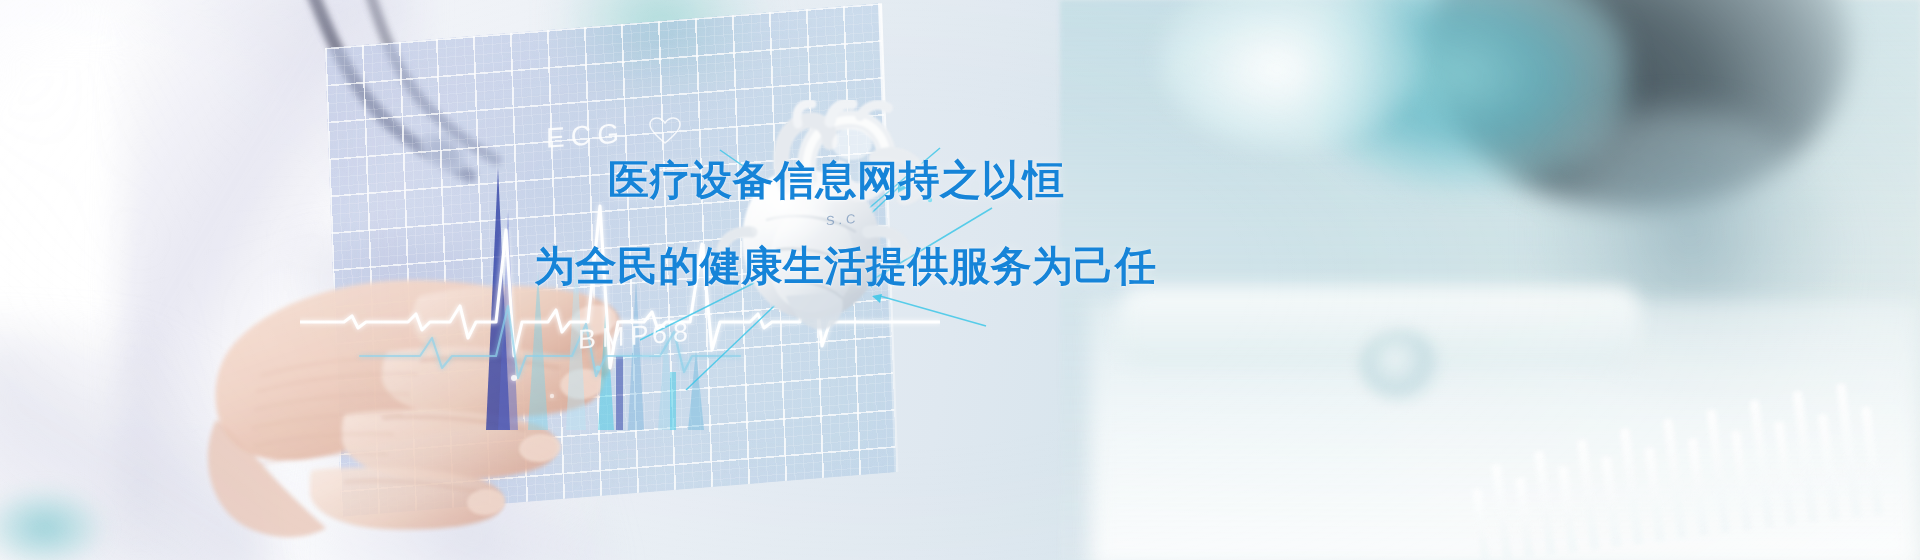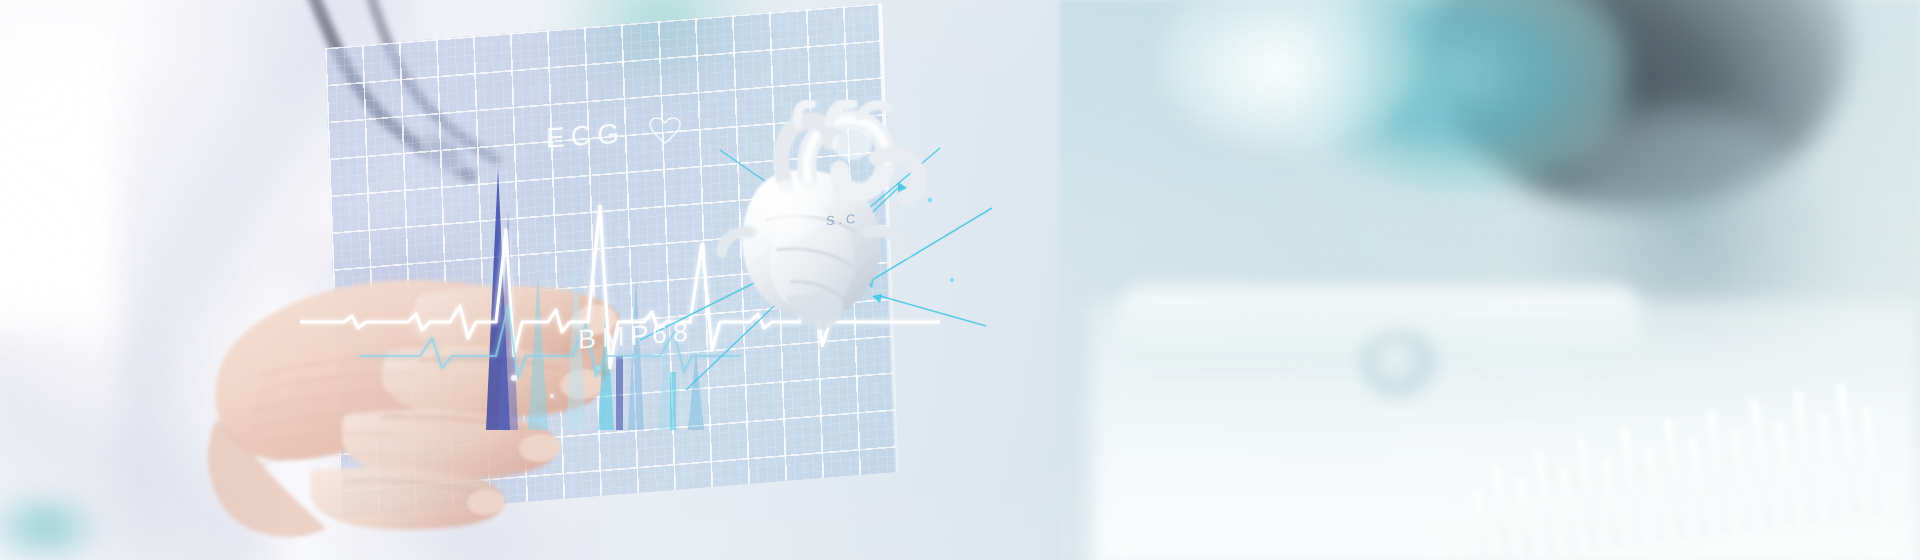--- a/index.html
+++ b/index.html
@@ -502,14 +502,18 @@
              C 19 4 22.5 2 25.5 2 C 29 2 32 4.5 32 8.5 C 32 13 27 19 17 27 Z" fill="none" stroke="rgba(255,255,255,.8)" stroke-width="1.5"></path>
   </svg>
 
   <div class="panel-label" id="label-ecg">ECG</div>
   <div class="panel-label" id="label-bmp">BMP</div>
   <div class="panel-label" id="label-bmp-value">68</div>
   <div class="panel-label" id="label-sc">S.C</div>
 
   <div class="layer" id="haze"></div>
 
+  <div id="headline">
+    <div class="headline-line" id="headline-line-1" style="color: rgb(22, 132, 216);">医疗设备信息网持之以恒</div>
+    <div class="headline-line" id="headline-line-2" style="color: rgb(22, 132, 216);">为全民的健康生活提供服务为己任</div>
+  </div>
 
 </div>
 
 </body></html>

